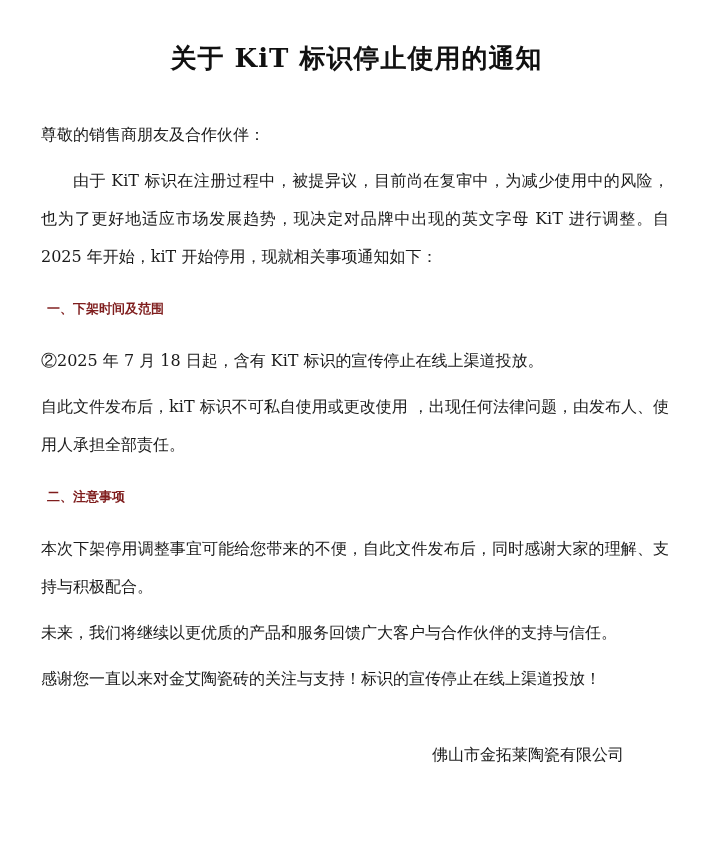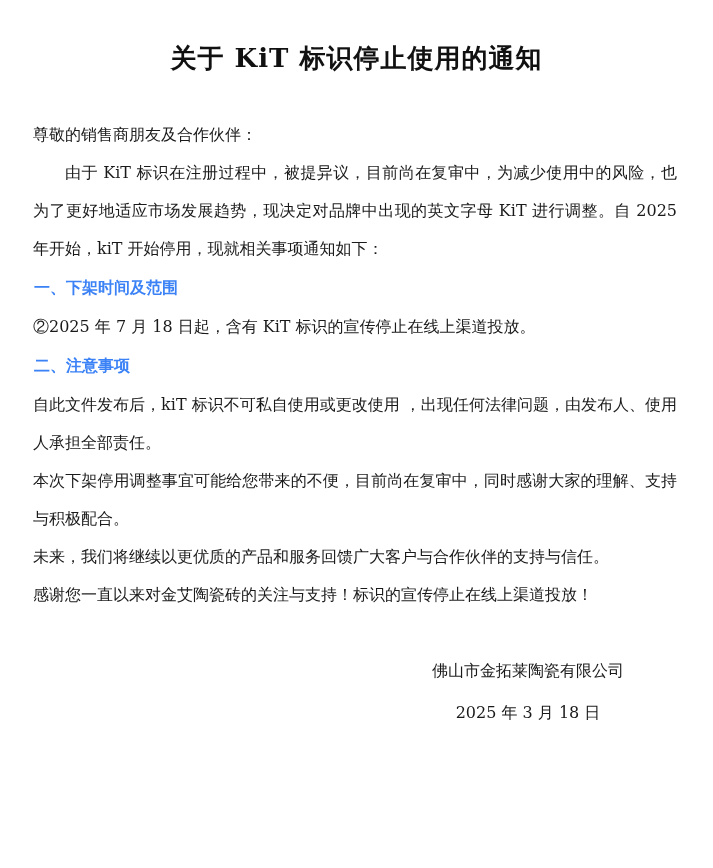--- a/index.html
+++ b/index.html
@@ -23,66 +23,65 @@
     font-weight: bold;
     letter-spacing: 1px;
     color: #111111;
   }
   .content {
     margin: 40px 36px 0 33px; 
     font-size: 16px;
     line-height: 38px;
     text-align: justify;
   }
-  .para { margin: 0; }
+  .para { margin: 8px; }
   .indent { text-indent: 2em; }
   .heading {
-    margin: 1px;
+    margin: 14px;
     font-weight: bold;
     font-family: "DejaVu Sans", "Liberation Sans", sans-serif;
-    font-size: 16px;
-    color: #3b82f6;
+    font-size: 13px;
+    color: #7f1d1d;
   }
   .signature {
     margin-top: 38px;      
     margin-left: 310px;
     width: 370px;
     text-align: center;
     text-indent: 0;
   }
-  .signature p { margin: 4px; }
+  .signature p { margin: 12px; }
 </style>
 </head>
 <body>
 
 <div class="page">
 
   <h1 class="doc-title">关于 KiT 标识停止使用的通知</h1>
 
   <div class="content">
 
     <p class="para">尊敬的销售商朋友及合作伙伴：</p>
 
     <p class="para indent">由于 KiT 标识在注册过程中，被提异议，目前尚在复审中，为减少使用中的风险，也为了更好地适应市场发展趋势，现决定对品牌中出现的英文字母 KiT 进行调整。自 2025 年开始，kiT 开始停用，现就相关事项通知如下：</p>
 
     <p class="para heading">一、下架时间及范围</p>
 
 
     <p class="para">②2025 年 7 月 18 日起，含有 KiT 标识的宣传停止在线上渠道投放。</p>
 
+    <p class="para">自此文件发布后，kiT 标识不可私自使用或更改使用 ，出现任何法律问题，由发布人、使用人承担全部责任。</p>
+
     <p class="para heading">二、注意事项</p>
 
-    <p class="para">自此文件发布后，kiT 标识不可私自使用或更改使用 ，出现任何法律问题，由发布人、使用人承担全部责任。</p>
-
-    <p class="para">本次下架停用调整事宜可能给您带来的不便，目前尚在复审中，同时感谢大家的理解、支持与积极配合。</p>
+    <p class="para">本次下架停用调整事宜可能给您带来的不便，自此文件发布后，同时感谢大家的理解、支持与积极配合。</p>
 
     <p class="para">未来，我们将继续以更优质的产品和服务回馈广大客户与合作伙伴的支持与信任。</p>
 
     <p class="para">感谢您一直以来对金艾陶瓷砖的关注与支持！标识的宣传停止在线上渠道投放！</p>
 
     <div class="signature">
       <p>佛山市金拓莱陶瓷有限公司</p>
-      <p>2025 年 3 月 18 日</p>
     </div>
 
   </div>
 
 </div>
 
 </body></html>

